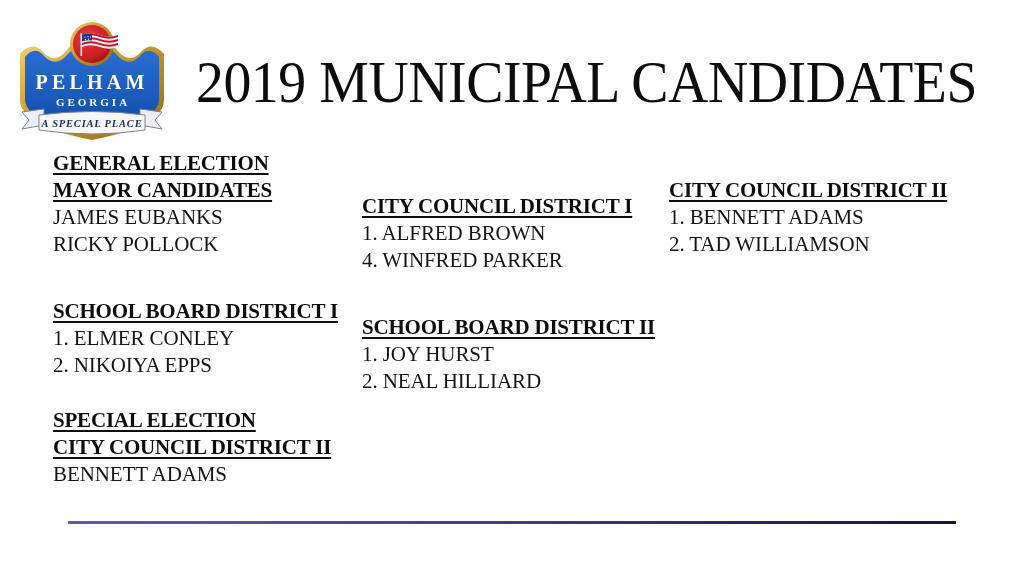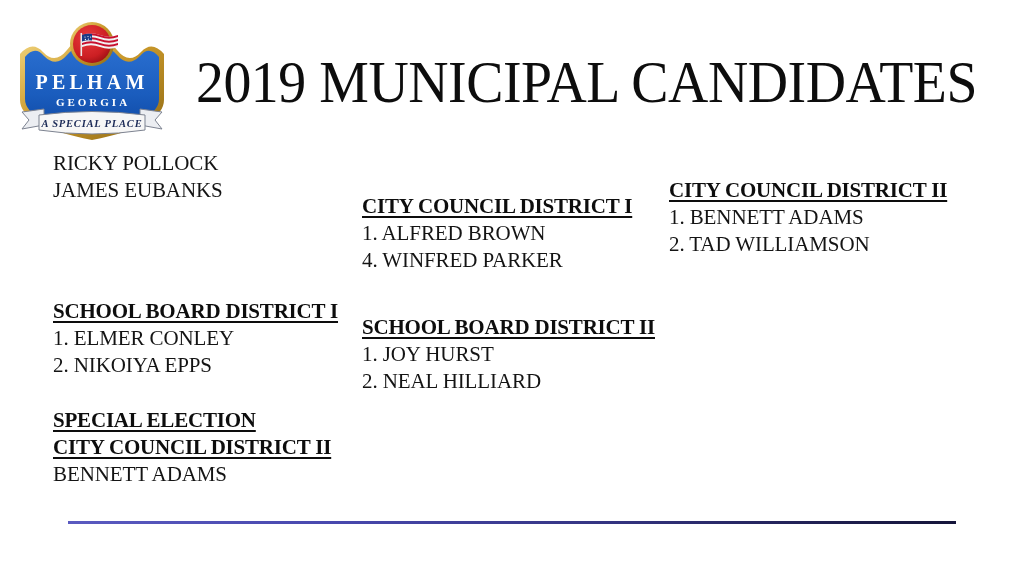--- a/index.html
+++ b/index.html
@@ -144,22 +144,24 @@
       <path d="M150 96 L128 93 L128 109 L150 113 L143 104 Z" fill="#eceef2" stroke="#7d8391" stroke-width="1"></path>
 
       <path d="M27 99 Q80 92 133 99 L133 114 Q80 122 27 114 Z" fill="#f6f6f6" stroke="#7d8391" stroke-width="1"></path>
       <text x="80" y="111" text-anchor="middle" font-family="'Liberation Serif','DejaVu Serif',serif" font-size="10.5" font-weight="bold" font-style="italic" letter-spacing="0.8" fill="#1b2a57">A SPECIAL PLACE</text>
     </svg>
   </div>
 
   <div class="title">2019 MUNICIPAL CANDIDATES</div>
 
   <div class="block c1 r-general">
+    <div class="hdr">GENERAL ELECTION</div>
+    <div class="hdr">MAYOR CANDIDATES</div>
+    <div class="nm">JAMES EUBANKS</div>
     <div class="nm">RICKY POLLOCK</div>
-    <div class="nm">JAMES EUBANKS</div>
   </div>
 
   <div class="block c2" style="top:177px;">
     <div class="hdr">CITY COUNCIL DISTRICT I</div>
     <div class="nm">1. ALFRED BROWN</div>
     <div class="nm">4. WINFRED PARKER</div>
   </div>
 
   <div class="block c3" style="top:177px;">
     <div class="hdr">CITY COUNCIL DISTRICT II</div>

